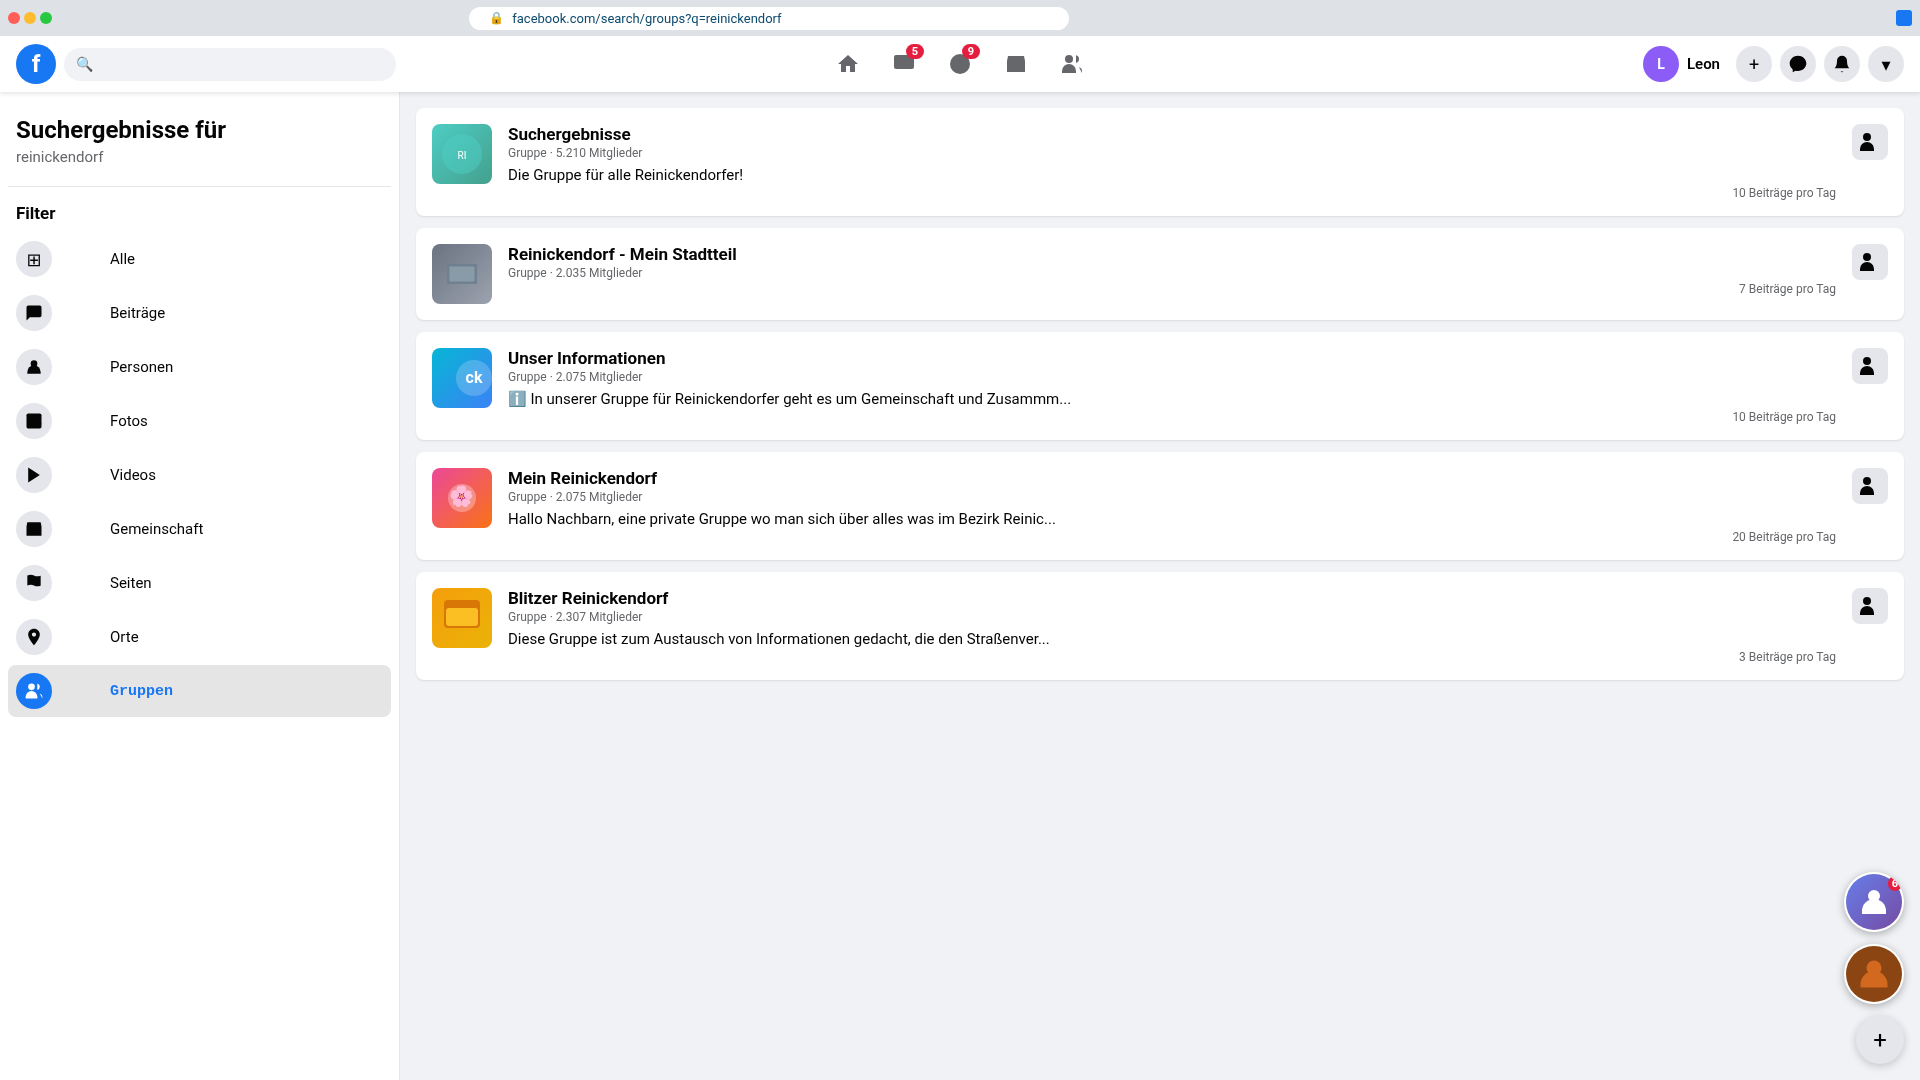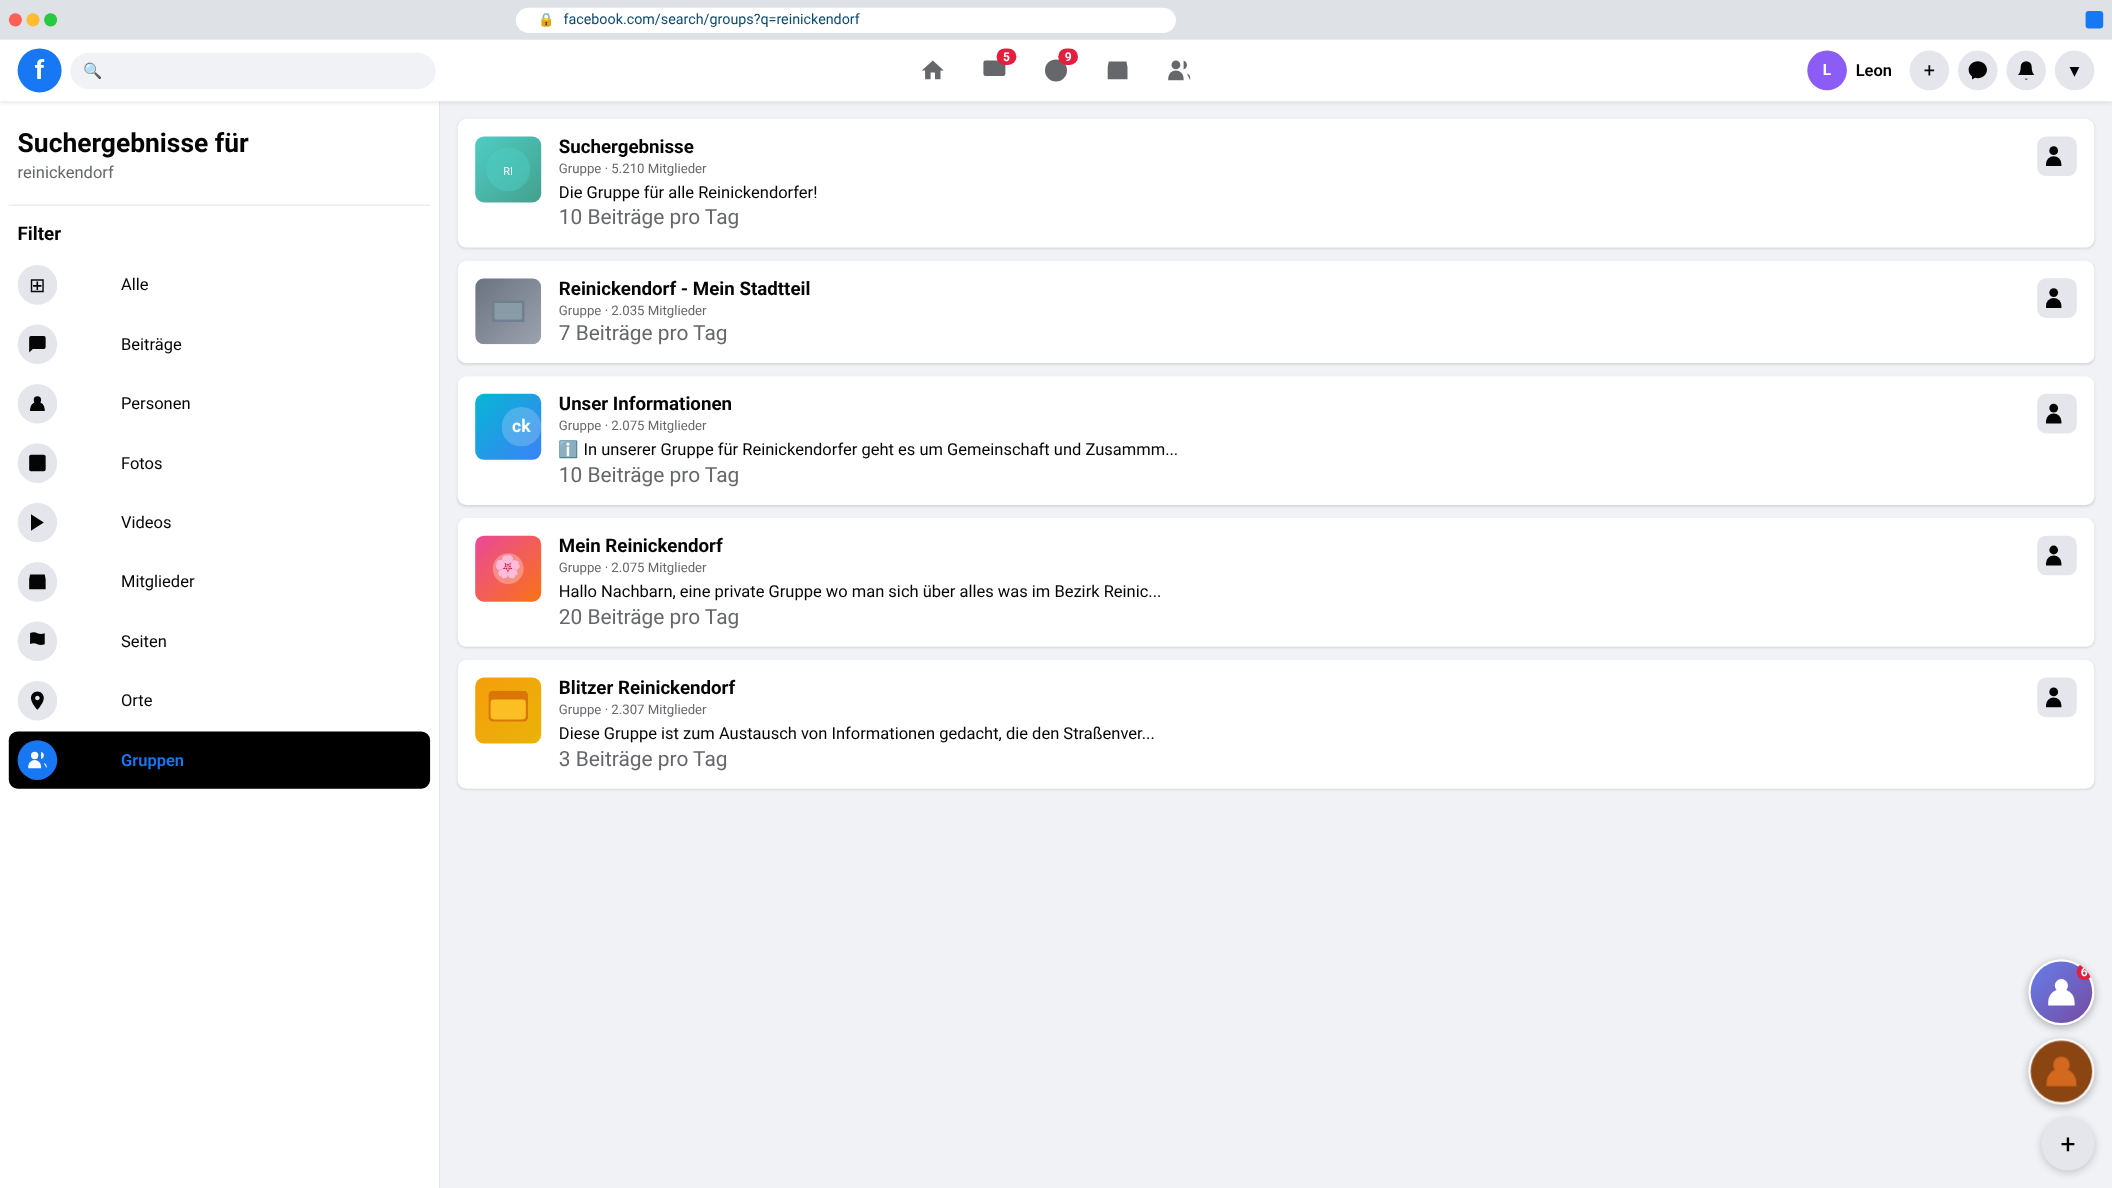--- a/index.html
+++ b/index.html
@@ -30,35 +30,35 @@
     
     .main-layout { display: flex; margin-top: 56px; height: calc(1080px - 56px); }
 
     
     .sidebar { width: 400px; background: #fff; padding: 16px 8px; overflow-y: auto; border-right: 1px solid #e4e6eb; flex-shrink: 0; }
     .sidebar-title { font-size: 24px; font-weight: 700; color: #050505; padding: 8px 8px 4px; }
     .sidebar-subtitle { font-size: 15px; color: #65676b; padding: 0 8px 12px; }
     .sidebar-divider { height: 1px; background: #e4e6eb; margin: 8px 0; }
     .filter-label { font-size: 17px; font-weight: 700; color: #050505; padding: 8px 8px; }
     .sidebar-item { display: flex; align-items: center; gap: 12px; padding: 8px 8px; border-radius: 8px; cursor: pointer; margin: 2px 0; }
-    .sidebar-item.active { background: #000000; }
+    .sidebar-item.active { background: #e5e5e5; font-family: Liberation Mono, monospace; }
     .sidebar-item-icon { width: 36px; height: 36px; border-radius: 50%; background: #e4e6eb; display: flex; align-items: center; justify-content: center; font-size: 18px; color: #050505; flex-shrink: 0; }
     .sidebar-item.active .sidebar-item-icon { background: #1877f2; color: #fff; }
     .sidebar-item-label { font-size: 15px; color: #050505; font-weight: 400; margin-left: 46px; }
     .sidebar-item.active .sidebar-item-label { color: #1877f2; font-weight: 600; }
 
     
     .content { flex: 1; padding: 16px; overflow-y: auto; background: #f0f2f5; }
     .result-card { background: #fff; border-radius: 8px; margin-bottom: 12px; padding: 16px; display: flex; align-items: flex-start; gap: 16px; box-shadow: 0 1px 2px rgba(0,0,0,0.1); cursor: pointer; }
     .result-thumb { width: 60px; height: 60px; border-radius: 8px; background: #c0c0c0; overflow: hidden; flex-shrink: 0; display: flex; align-items: center; justify-content: center; font-size: 10px; color: #666; }
     .result-info { flex: 1; }
     .result-name { font-size: 17px; font-weight: 700; color: #050505; }
     .result-meta { font-size: 12px; color: #65676b; margin-top: 2px; }
     .result-desc { font-size: 15px; color: #050505; margin-top: 6px; }
-    .result-activity { font-size: 19px; color: #65676b; margin-top: 2px; }
+    .result-activity { font-size: 12px; color: #65676b; margin-top: 2px; text-align: right; }
     .result-action { flex-shrink: 0; }
     .group-join-icon { width: 36px; height: 36px; border-radius: 8px; background: #e4e6eb; display: flex; align-items: center; justify-content: center; color: #050505; font-size: 20px; }
 
     
     .thumb-green { background: linear-gradient(135deg, #4ecdc4, #44a08d); }
     .thumb-gray { background: #a0a0a0; }
   </style>
 </head>
 <body>
 
@@ -186,21 +186,21 @@
           </svg>
       </div>
       <span class="sidebar-item-label">Videos</span>
     </div>
     <div class="sidebar-item">
       <div class="sidebar-item-icon">
         <svg width="20" height="20" viewBox="0 0 24 24" fill="#050505">
             <path d="M3 9l1-5h16l1 5M3 9h18M3 9v11h18V9"></path>
           </svg>
       </div>
-      <span class="sidebar-item-label">Mitglieder</span>
+      <span class="sidebar-item-label">Gemeinschaft</span>
     </div>
     <div class="sidebar-item">
       <div class="sidebar-item-icon">
         <svg width="20" height="20" viewBox="0 0 24 24" fill="#050505">
             <path d="M4 15s1-1 4-1 5 2 8 2 4-1 4-1V3s-1 1-4 1-5-2-8-2-4 1-4 1zM4 22v-7"></path>
           </svg>
       </div>
       <span class="sidebar-item-label">Seiten</span>
     </div>
     <div class="sidebar-item">

